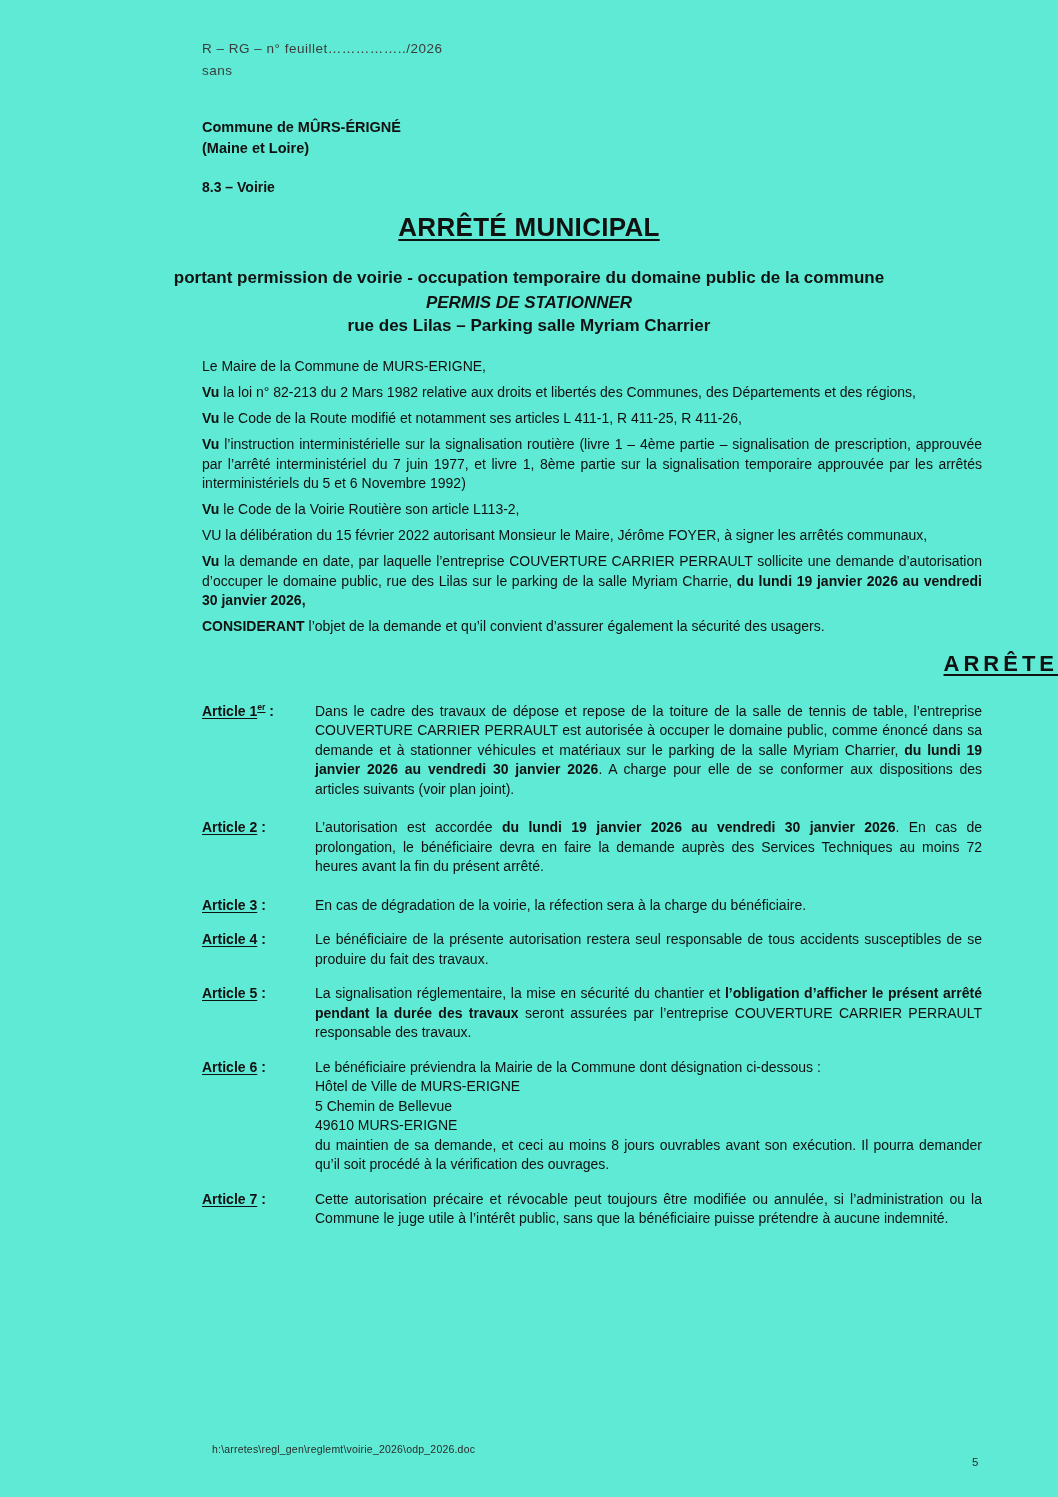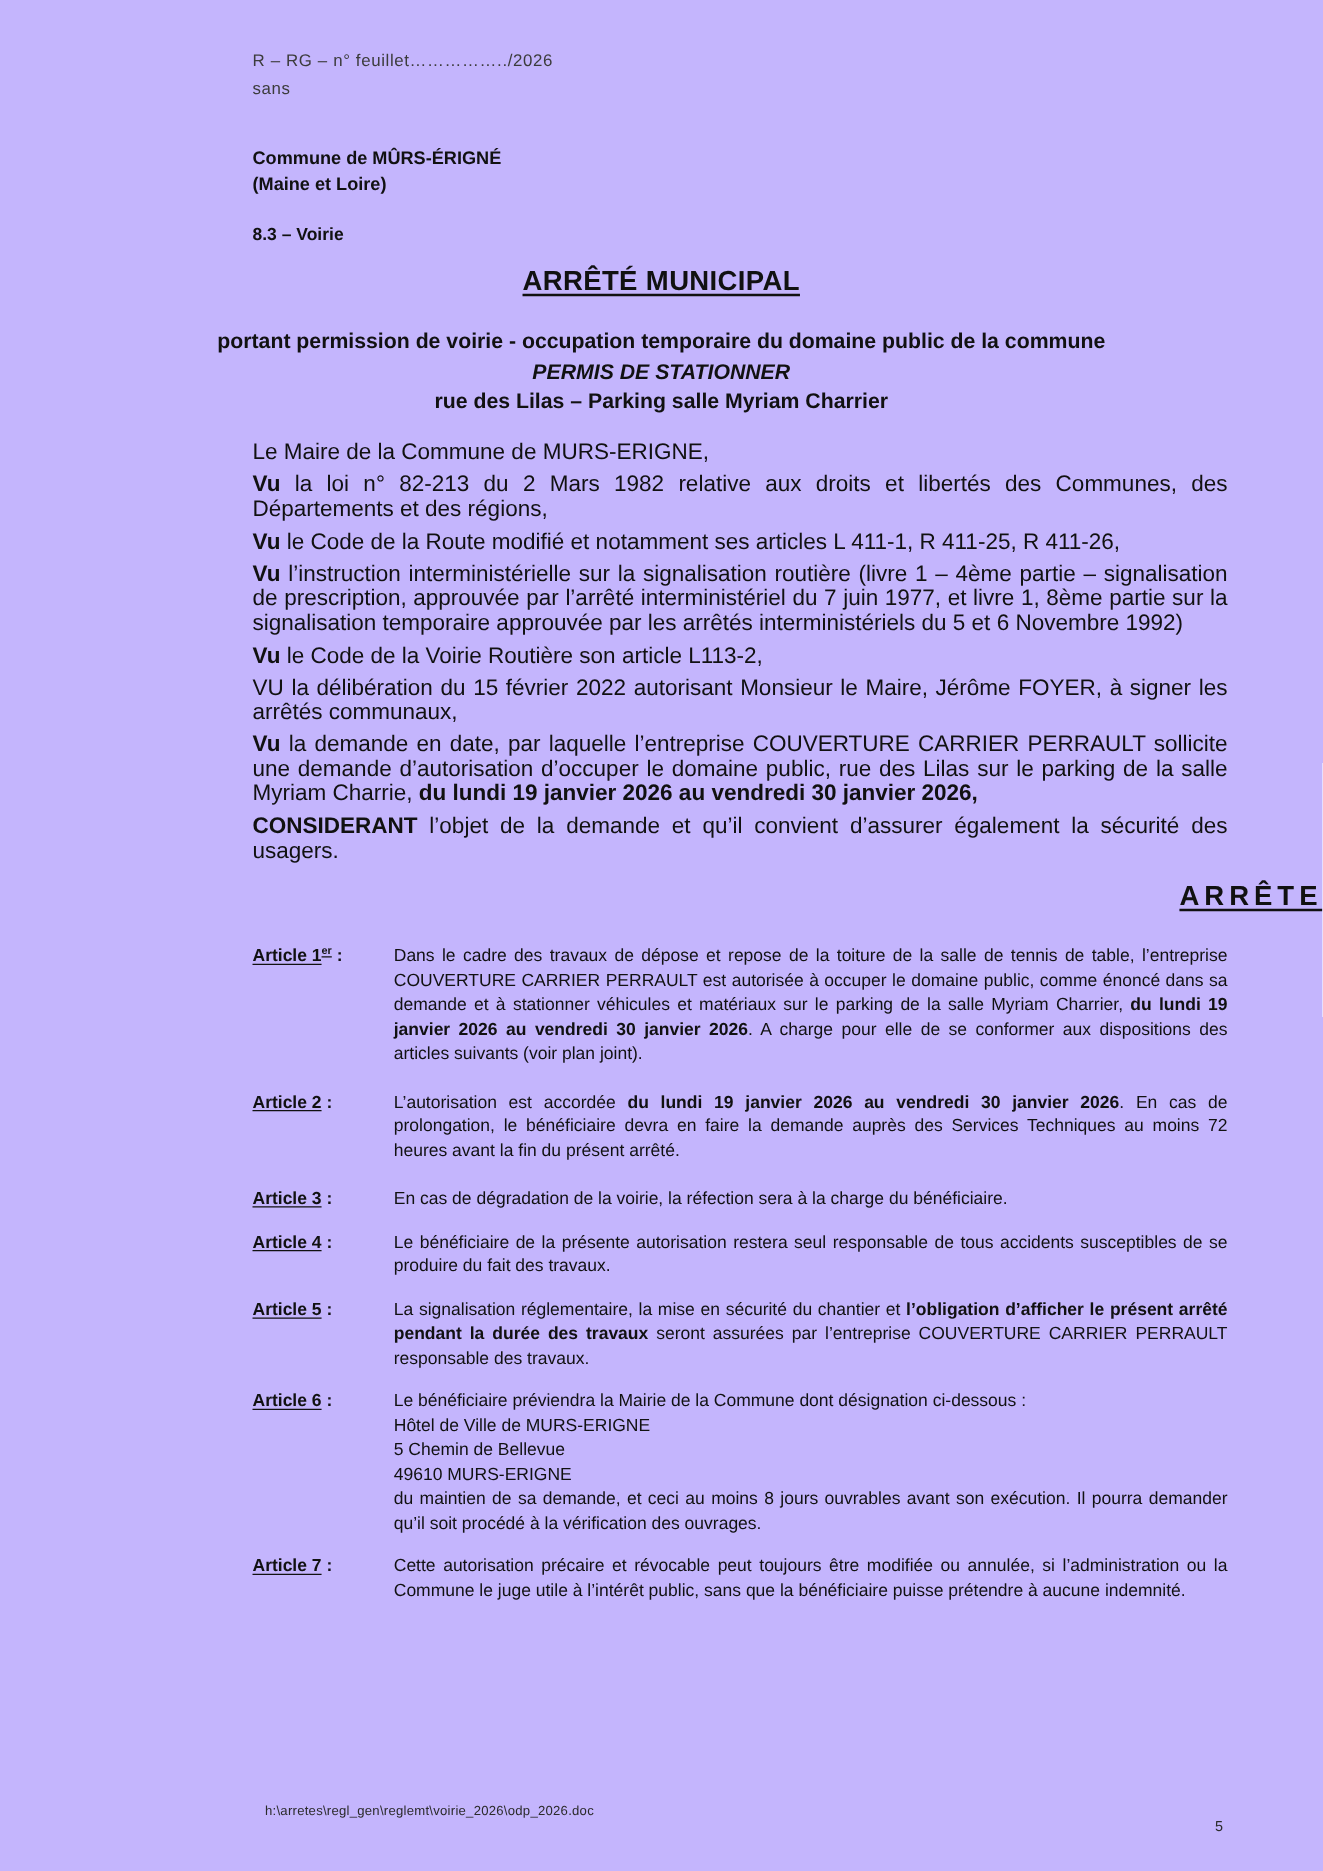--- a/index.html
+++ b/index.html
@@ -1,21 +1,21 @@
 <!DOCTYPE html>
 <html lang="fr"><head>
 <meta charset="utf-8">
 <style>
   * { margin: 0; padding: 0; box-sizing: border-box; }
   html, body { background: #ffffff; }
   .page {
     position: relative;
     width: 1058px;
     height: 1497px;
-    background: #c4b5fd;
+    background: #5eead4;
     font-family: "Liberation Sans", "DejaVu Sans", sans-serif;
     color: #111;
     overflow: hidden;
   }
   .b { font-weight: 700; }
   .u { text-decoration: underline; }
   sup { font-size: 0.62em; line-height: 0; }
 
   .reg-header {
     padding-top: 38px;
@@ -28,31 +28,31 @@
   }
 
   .commune-block { margin: 35px 0 0 202px; }
   .commune-block .line { font-weight: 700; font-size: 14.5px; line-height: 21px; }
   .commune-block .category { margin-top: 20px; font-weight: 700; font-size: 14px; }
   .commune-block .number { margin-top: 13px; font-weight: 700; font-size: 14px; }
 
   .main-title {
     margin-top: 17px;
     text-align: center;
-    font-size: 22px;
+    font-size: 26px;
     font-weight: 700;
     letter-spacing: 0.3px;
   }
   .main-title .u { text-decoration: underline; text-underline-offset: 3px; }
 
   .subtitles { margin: 23px auto 0; width: 760px; text-align: center; }
   .subtitle { font-size: 17px; font-weight: 700; line-height: 23px; }
   .subtitle.italic { font-style: italic; margin-top: 2px; }
 
-  .preamble { margin: 20px 12px 0 202px; width: 780px; font-size: 18px; line-height: 19.5px; }
+  .preamble { margin: 20px 12px 0 202px; width: 780px; font-size: 14px; line-height: 19.5px; }
   .preamble p { margin: 0 0 6.5px; text-align: justify; }
 
   .arrete-heading {
     margin-top: 14px;
     text-align: right;
     font-size: 22px;
     font-weight: 700;
     letter-spacing: 4px;
   }
   .arrete-heading .u { text-decoration: underline; text-underline-offset: 3px; }

